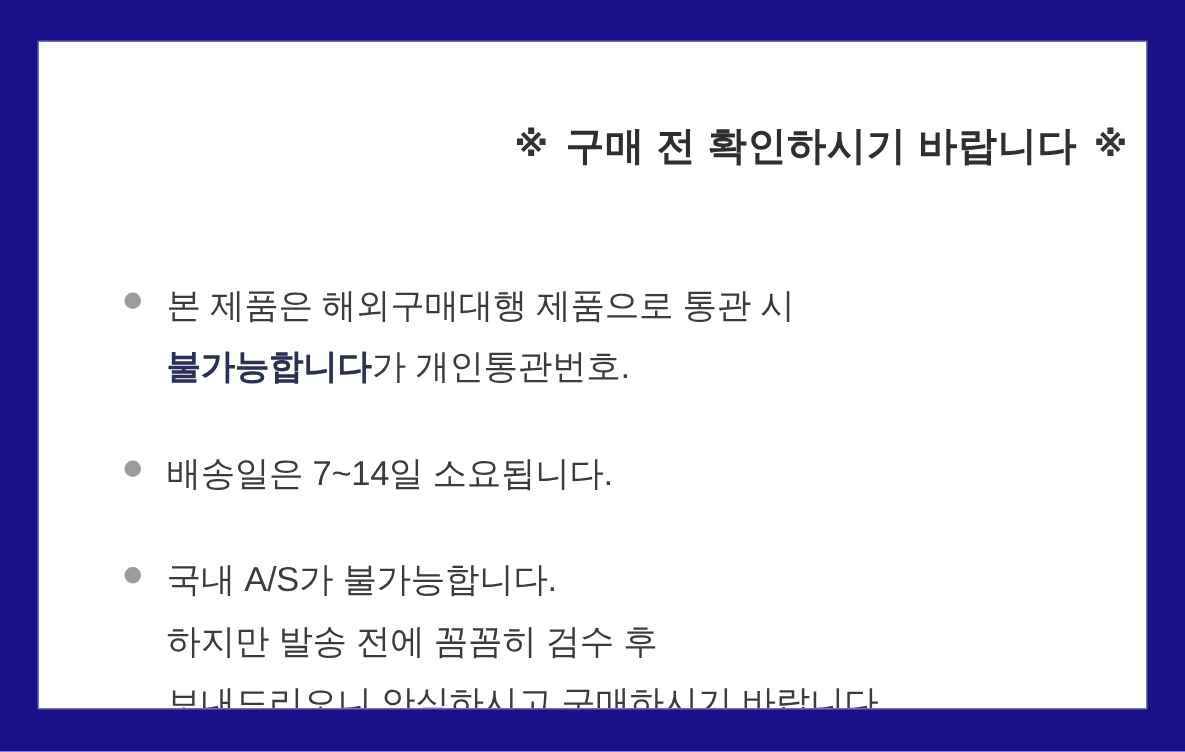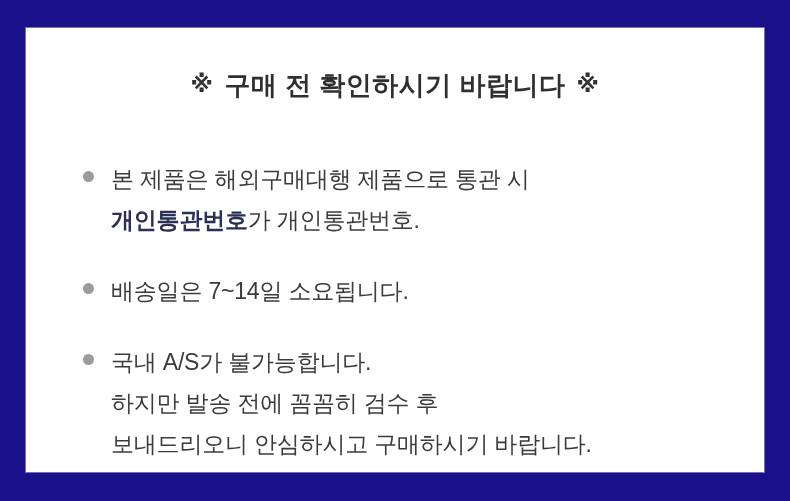--- a/index.html
+++ b/index.html
@@ -32,23 +32,23 @@
     width: 100%;
     height: 100%;
     background: #ffffff;
     
     box-shadow: 0 0 0 1px rgba(190, 190, 225, 0.55);
     overflow: hidden;
   }
 
   
   .notice-title {
-    margin: 0;
+    margin: 12px;
     padding: 42px 0 0 0;
-    text-align: center;
+    text-align: right;
     font-size: 26px;
     font-weight: 700;
     letter-spacing: 0.5px;
     color: #2f2f2f;
     line-height: 1.2;
     white-space: nowrap;
   }
   .title-mark {
     display: inline-block;
     font-size: 23px;
@@ -109,21 +109,21 @@
 
     <h1 class="notice-title">
       <span class="title-mark">※</span><span class="title-text">구매 전 확인하시기 바랍니다</span><span class="title-mark">※</span>
     </h1>
 
     <ul class="notice-list">
 
       <li class="notice-item">
         <span class="bullet-dot"></span>
         <span class="notice-line">본 제품은 해외구매대행 제품으로 통관 시</span>
-        <span class="notice-line"><span class="emph">개인통관번호</span><span>가 개인통관번호.</span></span>
+        <span class="notice-line"><span class="emph">불가능합니다</span><span>가 개인통관번호.</span></span>
       </li>
 
       <li class="notice-item">
         <span class="bullet-dot"></span>
         <span class="notice-line">배송일은 7~14일 소요됩니다.</span>
       </li>
 
       <li class="notice-item">
         <span class="bullet-dot"></span>
         <span class="notice-line">국내 A/S가 불가능합니다.</span>

